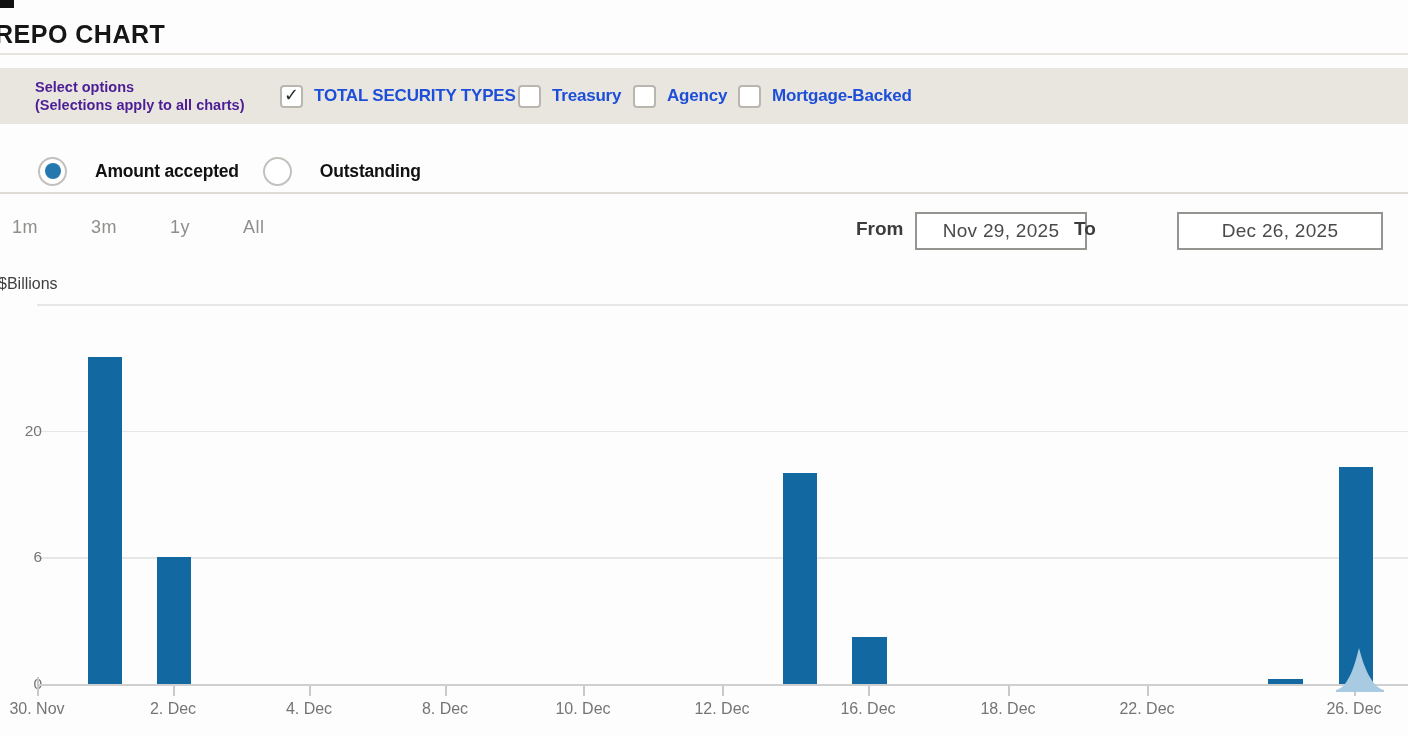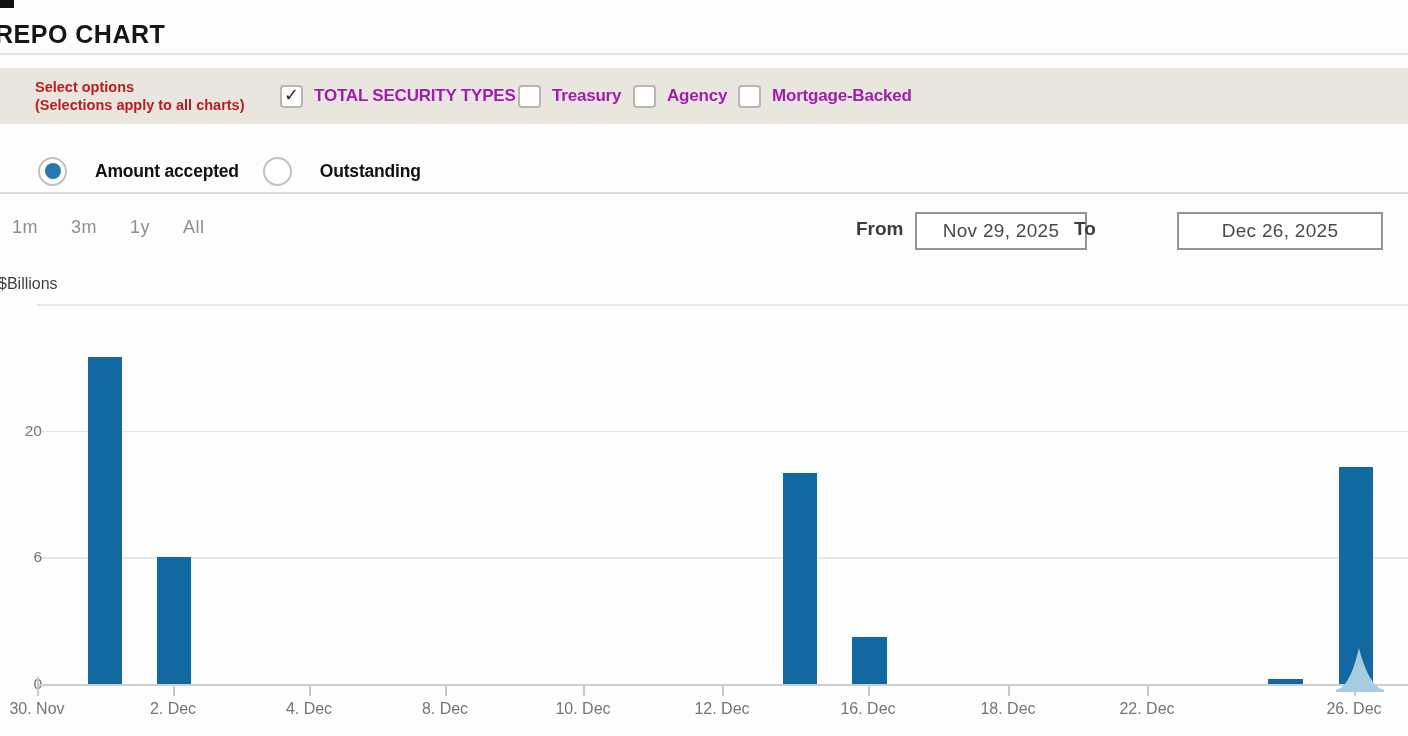--- a/index.html
+++ b/index.html
@@ -9,40 +9,40 @@
 
   
   .corner-mark { left:0; top:0; width:14px; height:8px; background:#111; }
 
   
   .page-title { left:-5px; top:20px; font-size:25px; font-weight:700; letter-spacing:0.5px; color:#161616; }
   .title-rule { left:0; top:53px; width:1408px; height:2px; background:#e7e4df; }
 
   
   .options-bar { left:0; top:68px; width:1408px; height:56px; background:#e9e6e0; }
-  .select-options { left:35px; top:10px; font-size:14.5px; font-weight:700; line-height:18px; color:#b91c1c; }
+  .select-options { left:35px; top:10px; font-size:14.5px; font-weight:700; line-height:18px; color:#4c1d95; }
   .cb-item { display:flex; align-items:center; position:absolute; top:0; height:56px; }
   .cb-box { width:23px; height:23px; background:#fff; border:2px solid #b9b6b0; border-radius:4px;
             display:flex; align-items:center; justify-content:center; }
   .cb-check { font-size:18px; font-weight:700; color:#2b2b2b; display:none; line-height:1; margin-top:-2px; }
   .cb-item.checked .cb-check { display:block; }
-  .cb-label { margin-left:11px; font-size:17px; font-weight:700; color:#a21caf; letter-spacing:-0.2px; }
+  .cb-label { margin-left:11px; font-size:17px; font-weight:700; color:#1d4ed8; letter-spacing:-0.2px; }
 
   
   .radio-row { left:38px; top:150px; height:42px; display:flex; align-items:center; }
   .radio-item { display:flex; align-items:center; margin-right:24px;gap:16px; }
   .radio-outer { width:29px; height:29px; border-radius:50%; background:#fff; border:2px solid #c3c1bd;
                  display:flex; align-items:center; justify-content:center; }
   .radio-dot { width:16px; height:16px; border-radius:50%; background:#2478ad; display:none; }
   .radio-item.selected .radio-dot { display:block; }
   .radio-label { margin-left:12px; font-size:17.5px; font-weight:700; color:#111; letter-spacing:-0.2px; }
   .radio-rule { left:0; top:192px; width:1408px; height:2px; background:#dedbd6; }
 
   
-  .range-buttons { left:12px; top:217px; display:flex; gap:33px;text-align:right; }
+  .range-buttons { left:12px; top:217px; display:flex; gap:53px;text-align:right; }
   .range-btn { font-size:18px; color:#8f8e8c; letter-spacing:0.5px; cursor:pointer; }
   .fromto-label { top:218px; font-size:19px; font-weight:600; color:#3c3c3c; }
   .date-input { top:212px; height:38px; background:#fff; border:2px solid #969490;
                 display:flex; align-items:center; justify-content:center;
                 font-size:19px; color:#4a4a4a; letter-spacing:0.3px; }
   #from-label { left:856px; } #from-input { left:915px; width:172px; }
   #to-label { left:1074px; } #to-input { left:1177px; width:206px; }
 
   
   .y-axis-title { left:-2px; top:275px; font-size:16px; color:#3f3f3f; }

